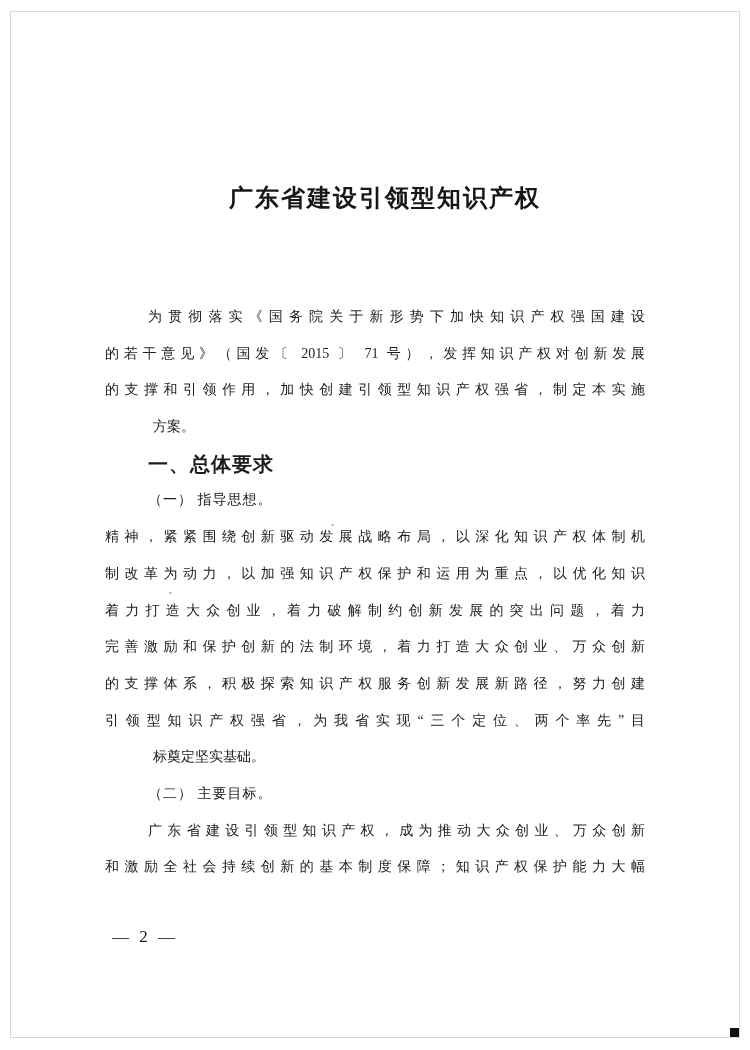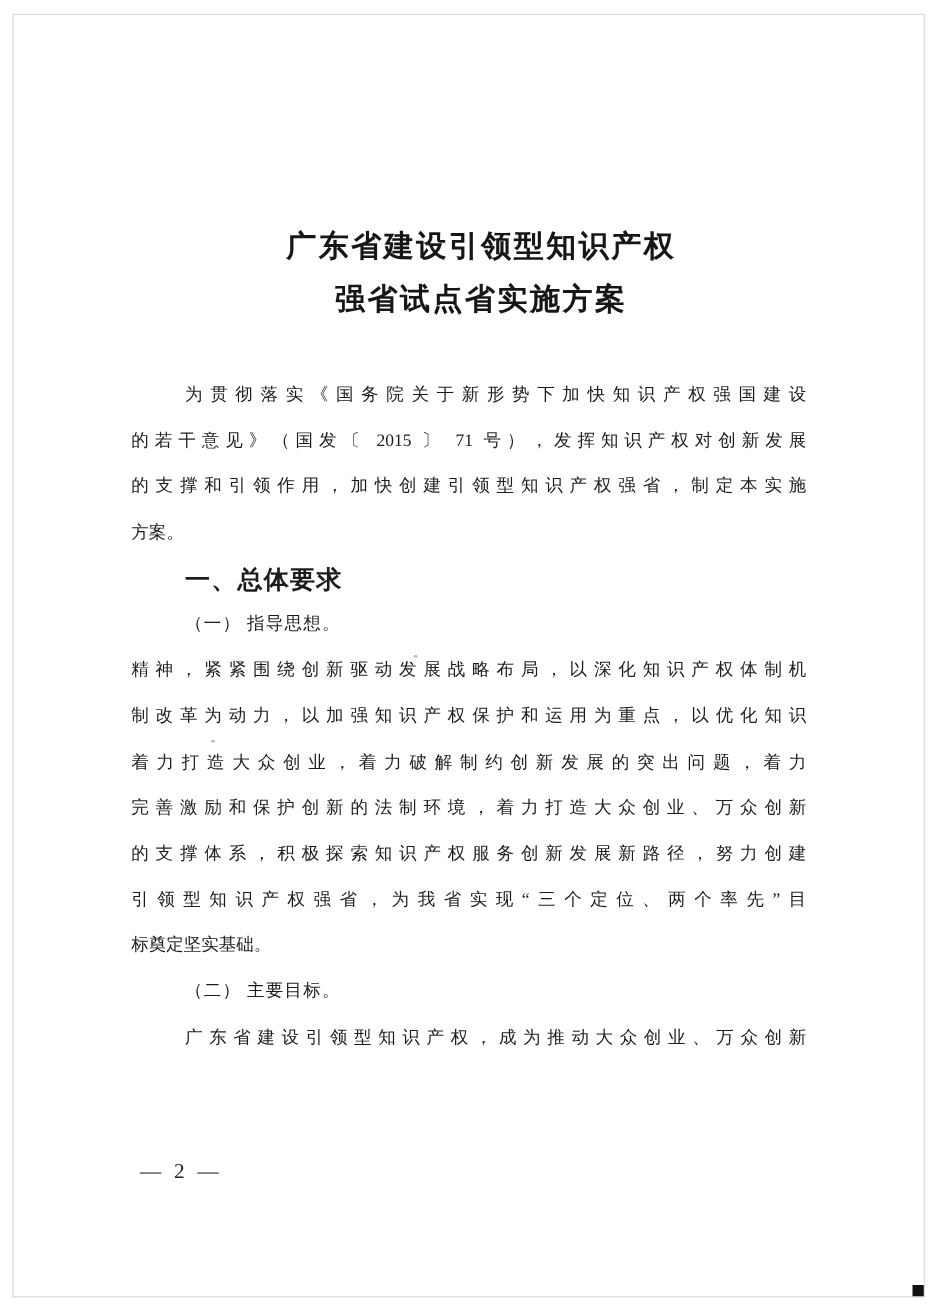--- a/index.html
+++ b/index.html
@@ -50,21 +50,21 @@
   }
   .line {
     height: 36.7px;
     line-height: 36.7px;
     font-size: 14px;
     text-align: justify;
     text-align-last: justify;
     overflow: hidden;
   }
   .line.para-start { text-indent: 43px; }
-  .line.para-end { text-align-last: left; }
+  .line.para-end { text-align-last: left; margin-left: 48px; }
   .line.heading {
     font-family: "Liberation Sans", sans-serif;
     font-weight: bold;
     font-size: 20px;
     text-indent: 43px;
     text-align-last: left;
     letter-spacing: 1px;
   }
   .line.subheading {
     text-indent: 43px;
@@ -99,40 +99,40 @@
 </style>
 </head>
 <body>
 
 <div id="canvas">
 
   <div class="page-frame"></div>
 
   <div class="title-block">
     <div class="title-line">广东省建设引领型知识产权</div>
-    <div class="title-line">强省试点省实施方案</div>
   </div>
 
   <div class="body-block" id="body-lines">
 
   <div class="line body para-start">为贯彻落实《国务院关于新形势下加快知识产权强国建设</div>
       <div class="line body">的若干意见》（国发〔 2015 〕 71 号），发挥知识产权对创新发展</div>
       <div class="line body">的支撑和引领作用，加快创建引领型知识产权强省，制定本实施</div>
       <div class="line body para-end">方案。</div>
       <div class="line heading">一、总体要求</div>
       <div class="line subheading">（一） 指导思想。</div>
       <div class="line body">精神，紧紧围绕创新驱动发展战略布局，以深化知识产权体制机</div>
       <div class="line body">制改革为动力，以加强知识产权保护和运用为重点，以优化知识</div>
       <div class="line body">着力打造大众创业，着力破解制约创新发展的突出问题，着力</div>
       <div class="line body">完善激励和保护创新的法制环境，着力打造大众创业、万众创新</div>
       <div class="line body">的支撑体系，积极探索知识产权服务创新发展新路径，努力创建</div>
       <div class="line body">引领型知识产权强省，为我省实现“三个定位、两个率先”目</div>
       <div class="line body para-end">标奠定坚实基础。</div>
       <div class="line subheading">（二） 主要目标。</div>
       <div class="line body para-start">广东省建设引领型知识产权，成为推动大众创业、万众创新</div>
+      <div class="line body">和激励全社会持续创新的基本制度保障；知识产权保护能力大幅</div>
     </div>
 
   <div class="footer-page-number">— 2 —</div>
 
   <div class="corner-mark"></div>
 
   <div class="scan-speck" style="left:331px; top:524px;"></div>
   <div class="scan-speck" style="left:169px; top:592px;"></div>
 
 </div>

